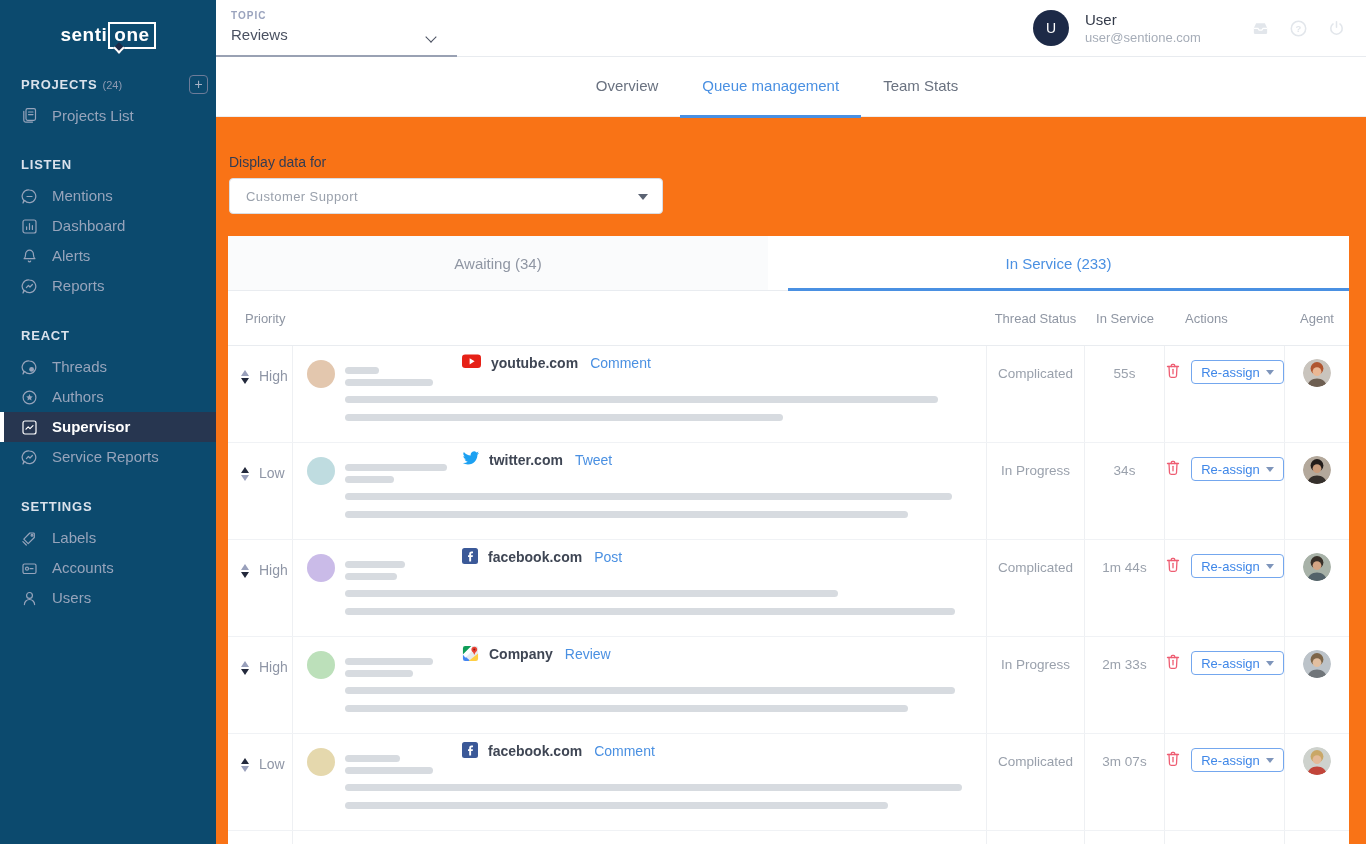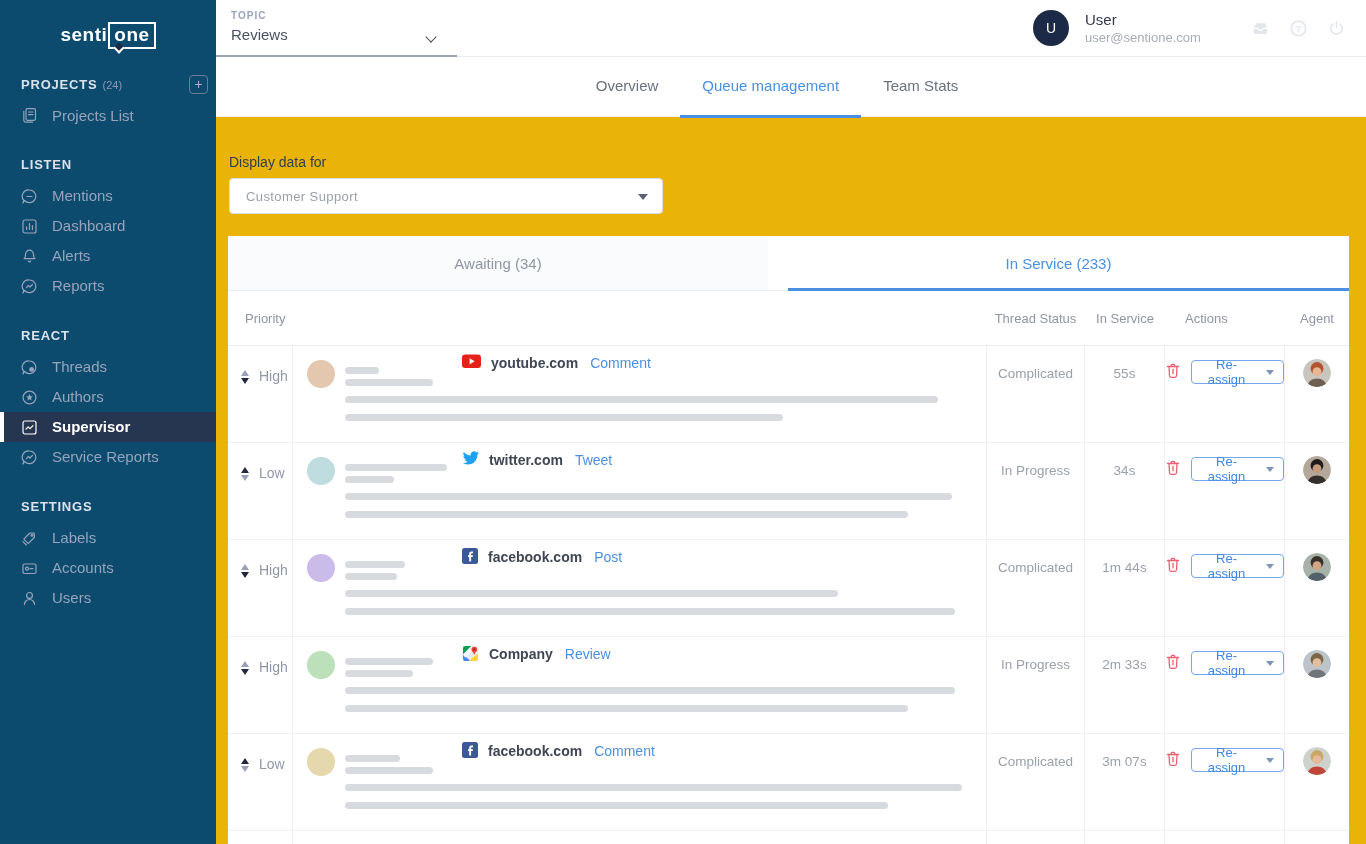--- a/index.html
+++ b/index.html
@@ -53,21 +53,21 @@
   .tb-icons span { cursor:pointer; display:block; height:19px; }
 
   
   .tabsbar { position:absolute; left:216px; top:57px; right:0; height:60px; background:#fff;
     border-bottom:1px solid #eceef1; display:flex; justify-content:center; padding-right:28px; z-index:3; }
   .m-tab { height:60px; line-height:58px; padding:0 22px; font-size:15px; color:#6a7280; cursor:pointer; position:relative; }
   .m-tab.active { color:#4a90e2; }
   .m-tab.active::after { content:""; position:absolute; left:0; right:0; bottom:-1px; height:3px; background:#4a90e2; }
 
   
-  .main { position:absolute; left:216px; top:117px; right:0; bottom:0; background:#eab308; }
+  .main { position:absolute; left:216px; top:117px; right:0; bottom:0; background:#f97316; }
   .filter-label { position:absolute; left:13px; top:37px; font-size:14px; color:#333c52; }
   .filter-select { position:absolute; left:13px; top:61px; width:434px; height:36px; background:#fff;
     border:1px solid #d9dde3; border-radius:4px; cursor:pointer; }
   .filter-value { position:absolute; left:16px; top:10px; font-size:13px; color:#9aa1ac; letter-spacing:.4px; }
   .filter-caret { position:absolute; right:14px; top:15px; width:0; height:0;
     border-left:5px solid transparent; border-right:5px solid transparent; border-top:6px solid #5b6373; }
 
   
   .table-card { position:absolute; left:12px; top:119px; width:1121px; height:608px; background:#fff; overflow:hidden; }
   .q-tabs { display:flex; height:55px; border-bottom:1px solid #e9ecf0; }
@@ -109,21 +109,21 @@
   .source .stype { font-size:14px; color:#4a90e2; margin-left:4px; text-decoration:none; cursor:pointer; }
 
   .c-status { width:99px; flex:none; border-left:1px solid #eef0f3; border-right:1px solid #eef0f3;
     text-align:center; padding-top:20px; font-size:13.5px; color:#9aa1ac; }
   .c-time { width:80px; flex:none; border-right:1px solid #eef0f3; text-align:center; padding-top:20px;
     font-size:13.5px; color:#9aa1ac; }
   .c-actions { width:120px; flex:none; border-right:1px solid #eef0f3; display:flex; justify-content:center;
     align-items:flex-start; padding-top:14px; gap:10px; }
   .trash { cursor:pointer; display:block; height:18px; margin-top:2px; }
   .reassign { height:24px; background:#fff; border:1px solid #74a7ee; border-radius:4px; color:#3f87e8;
-    font-size:13px; font-family:inherit; padding:0 9px; cursor:pointer; display:flex; align-items:center; gap:14px; }
+    font-size:13px; font-family:inherit; padding:0 9px; cursor:pointer; display:flex; align-items:center; gap:6px; }
   .re-caret { width:0; height:0; border-left:4px solid transparent; border-right:4px solid transparent;
     border-top:5px solid #7e95bb; display:inline-block; }
   .c-agent { width:64px; flex:none; display:flex; justify-content:center; padding-top:13px; }
   .agent-avatar { width:28px; height:28px; border-radius:50%; overflow:hidden; display:block; }
 </style>
 </head>
 <body>
 
 <div class="sidebar">
   <div class="logo">

